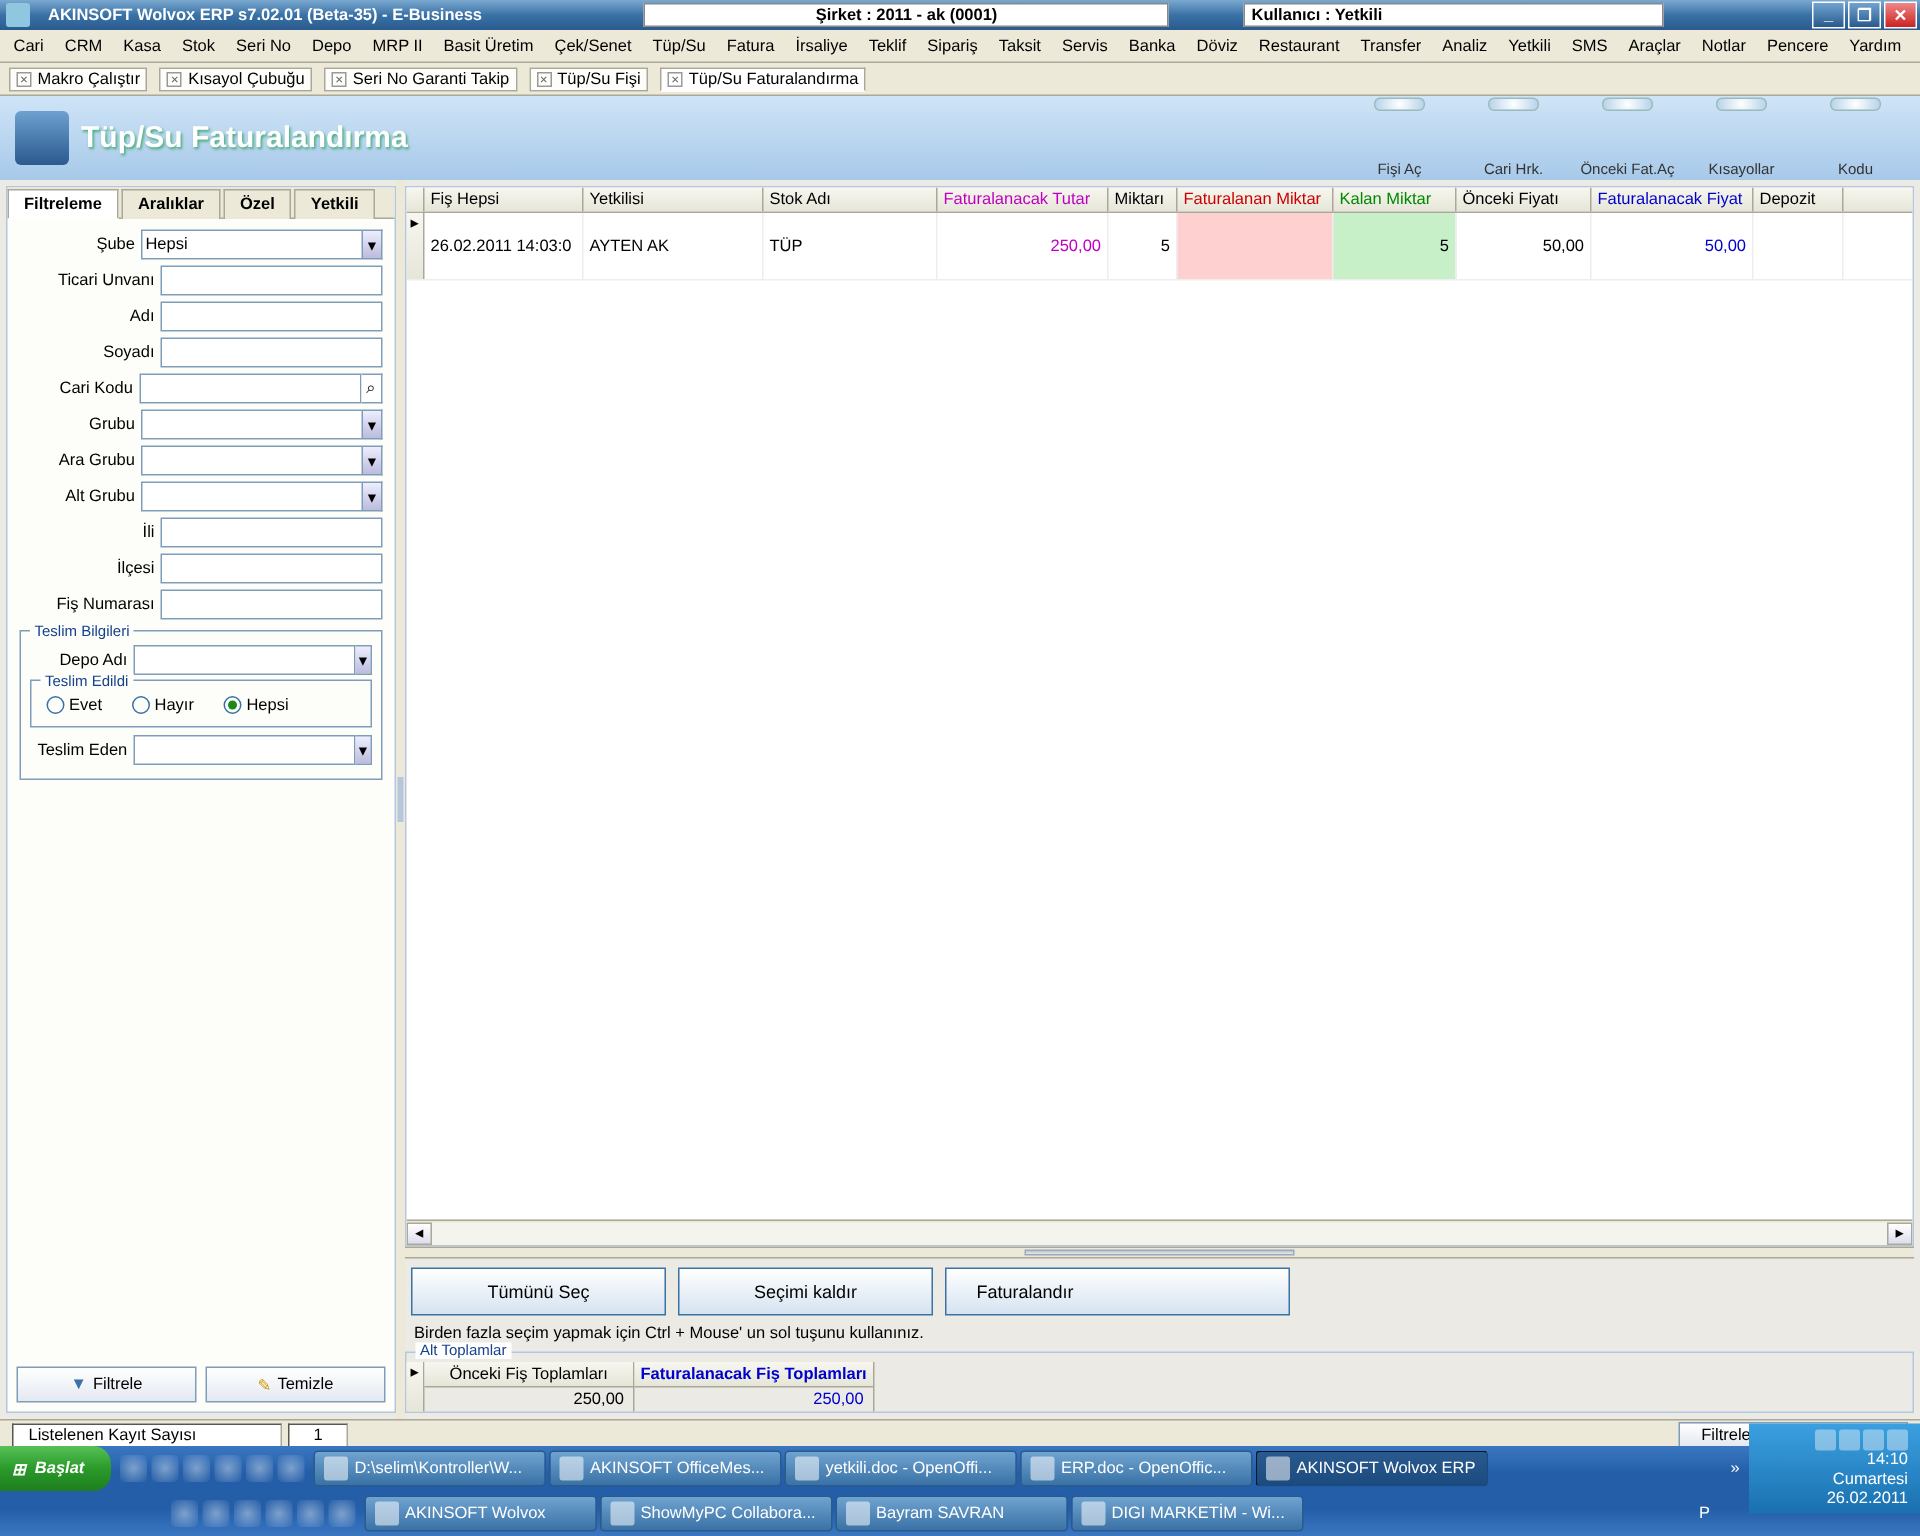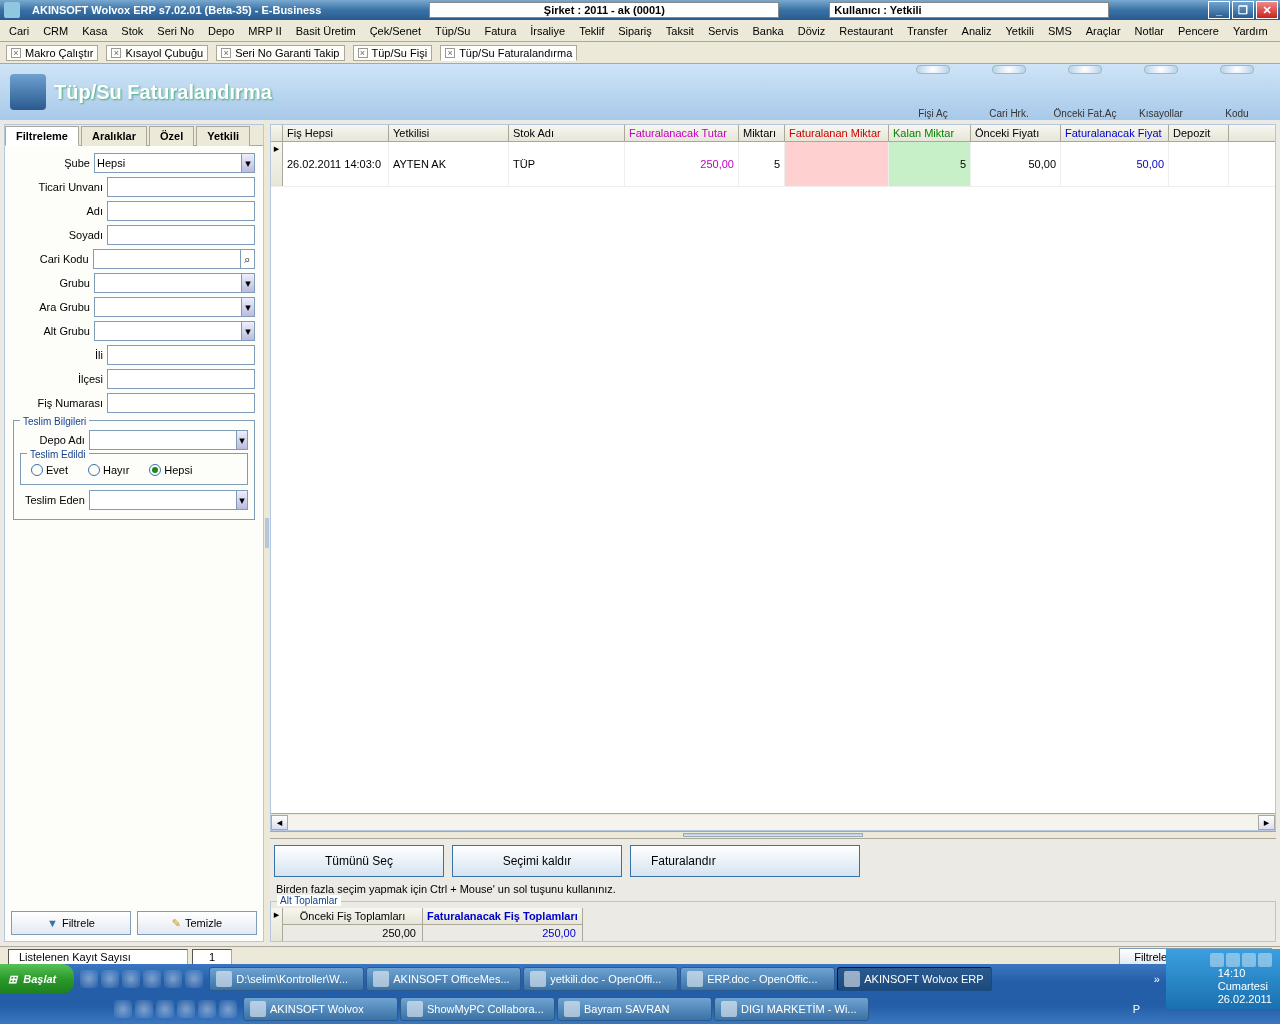--- a/index.html
+++ b/index.html
@@ -101,21 +101,21 @@
 .start { height: 30px; padding: 0 18px 0 8px; background: linear-gradient(#57c157, #2a9a2a 50%, #1e7e1e); color: #fff; font-weight: bold; font-style: italic; font-size: 16px; display: flex; align-items: center; border-radius: 0 12px 12px 0; cursor: pointer; }
 .qlaunch { display: flex; gap: 3px; margin-left: 6px; }
 .qlaunch .qi { width: 18px; height: 18px; background: radial-gradient(circle, #fff6, #0000); border-radius: 3px; cursor: pointer; }
 .tasks { display: flex; gap: 2px; margin-left: 6px; flex: 1; }
 .taskbtn { height: 24px; min-width: 155px; max-width: 155px; background: linear-gradient(#6fa3d0, #3a72a6); border: 1px solid #2a5a8e; border-radius: 3px; color: #fff; padding: 0 6px; display: flex; align-items: center; gap: 4px; cursor: pointer; overflow: hidden; white-space: nowrap; }
 .taskbtn.active { background: linear-gradient(#2a5a8e, #1a4a7e); border: 1px inset #1a4a7e; }
 .taskbtn .ti { width: 16px; height: 16px; background: #fff8; border-radius: 2px; flex-shrink: 0; }
 .tray { margin-left: auto; background: linear-gradient(#3ba0e0, #1a70b0); height: 60px; padding: 2px 8px; display: flex; flex-direction: column; align-items: flex-end; justify-content: center; }
 .tray .icons { display: flex; gap: 2px; }
 .tray .ti2 { width: 14px; height: 14px; background: #fff6; border-radius: 2px; }
-.tray .clock { color: #fff; font-size: 11px; line-height: 13px; margin-left: 44px; }
+.tray .clock { color: #fff; font-size: 11px; text-align: right; line-height: 13px; margin-left: 44px; }
 .chev { color: #fff; margin: 0 6px; cursor: pointer; }
 
 .gh-fistarihi{width:106px;}.gh-yetkilisi{width:120px;}.gh-stokadi{width:116px;}.gh-fattut{width:114px;color:#c000c0;font-weight:bold;}.gh-miktari{width:46px;}.gh-fatmik{width:104px;color:#c00;font-weight:bold;}.gh-kalan{width:82px;color:#080;font-weight:bold;}.gh-onceki{width:90px;}.gh-fatfiy{width:108px;color:#00c;font-weight:bold;}.gh-depozit{width:60px;}
 .gc-fistarihi{width:106px;}.gc-yetkilisi{width:120px;}.gc-stokadi{width:116px;}.gc-fattut{width:114px;text-align:right;color:#c000c0;}.gc-miktari{width:46px;text-align:right;}.gc-fatmik{width:104px;background:#ffd0d0;}.gc-kalan{width:82px;text-align:right;background:#c8f0c8;}.gc-onceki{width:90px;text-align:right;}.gc-fatfiy{width:108px;text-align:right;color:#00c;}.gc-depozit{width:60px;}
 .rowmark{width:12px;background:linear-gradient(#f7f7f0,#e5e5d8);border-right:1px solid #aca899;text-align:center;}
 </style>
 </head>
 <body>
 
 <div class="titlebar">

